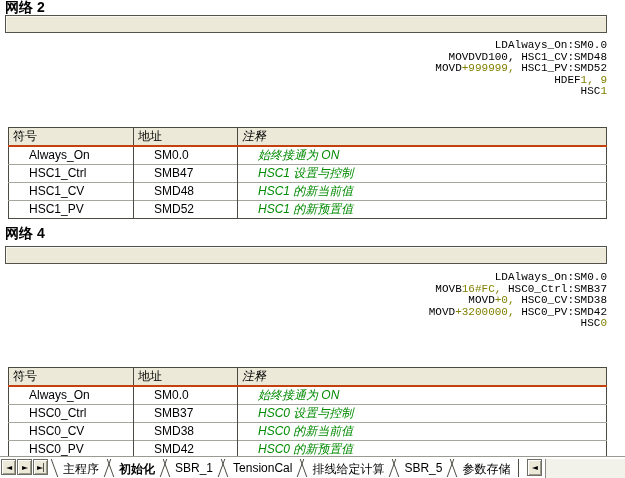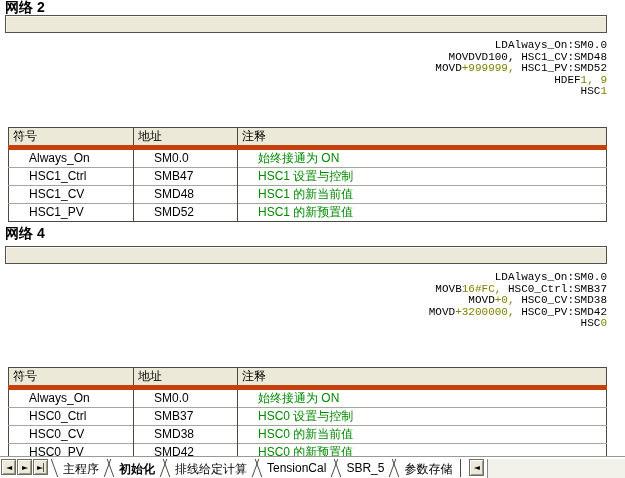--- a/index.html
+++ b/index.html
@@ -33,24 +33,24 @@
   table.sym-table {
     border-collapse:collapse; table-layout:fixed;
     width:599px; margin-left:3px;
     border:1px solid #4a4a42;
     font-size:12px;
   }
   .network[data-net="0"] table.sym-table { margin-top:29px; }
   .network[data-net="1"] table.sym-table { margin-top:37px; }
   .sym-table th {
     background:var(--panel,#ece9d8); color:#000; font-weight:normal; text-align:left;
-    height:15px; padding:0 0 0 4px; border-bottom:5px solid #c2410c;
+    height:15px; padding:0 0 0 4px; border-bottom:2px solid #c2410c;
     border-right:1px solid #4a4a42; overflow:hidden;
   }
-  .sym-table th:last-child, .sym-table td:last-child { border-right:none; }
+  .sym-table th:last-child, .sym-table td:last-child { border-right:none;font-style:italic; }
   .sym-table td {
     height:15px; padding:0 0 0 20px; background:#fff; color:#000;
     border-right:1px solid #4a4a42; border-top:1px solid #a6a69e; overflow:hidden;
     white-space:nowrap;
   }
   .sym-table tbody tr:first-child td { border-top:none; }
   .sym-table col.c-sym { width:125px; }
   .sym-table col.c-addr { width:104px; }
   .sym-table td.comment { color:var(--comment,#008a00); }
 
@@ -199,22 +199,23 @@
 
   <div class="bottom-bar">
     <div class="nav-buttons" style="display:flex;">
         <button class="navbtn">◄</button>
         <button class="navbtn">►</button>
         <button class="navbtn">►|</button>
       </div>
     <div class="tabs">
         <span class="tab">主程序</span>
         <span class="tab active">初始化</span>
+        <span class="tab">SBR_1</span>
+        <span class="tab">TensionCal</span>
         <span class="tab">排线给定计算</span>
-        <span class="tab">TensionCal</span>
         <span class="tab">SBR_5</span>
         <span class="tab">参数存储</span>
       </div>
     <button class="hscroll-btn">◄</button>
     <div class="hscroll-track"></div>
   </div>
 
 </div>
 
 </body></html>

